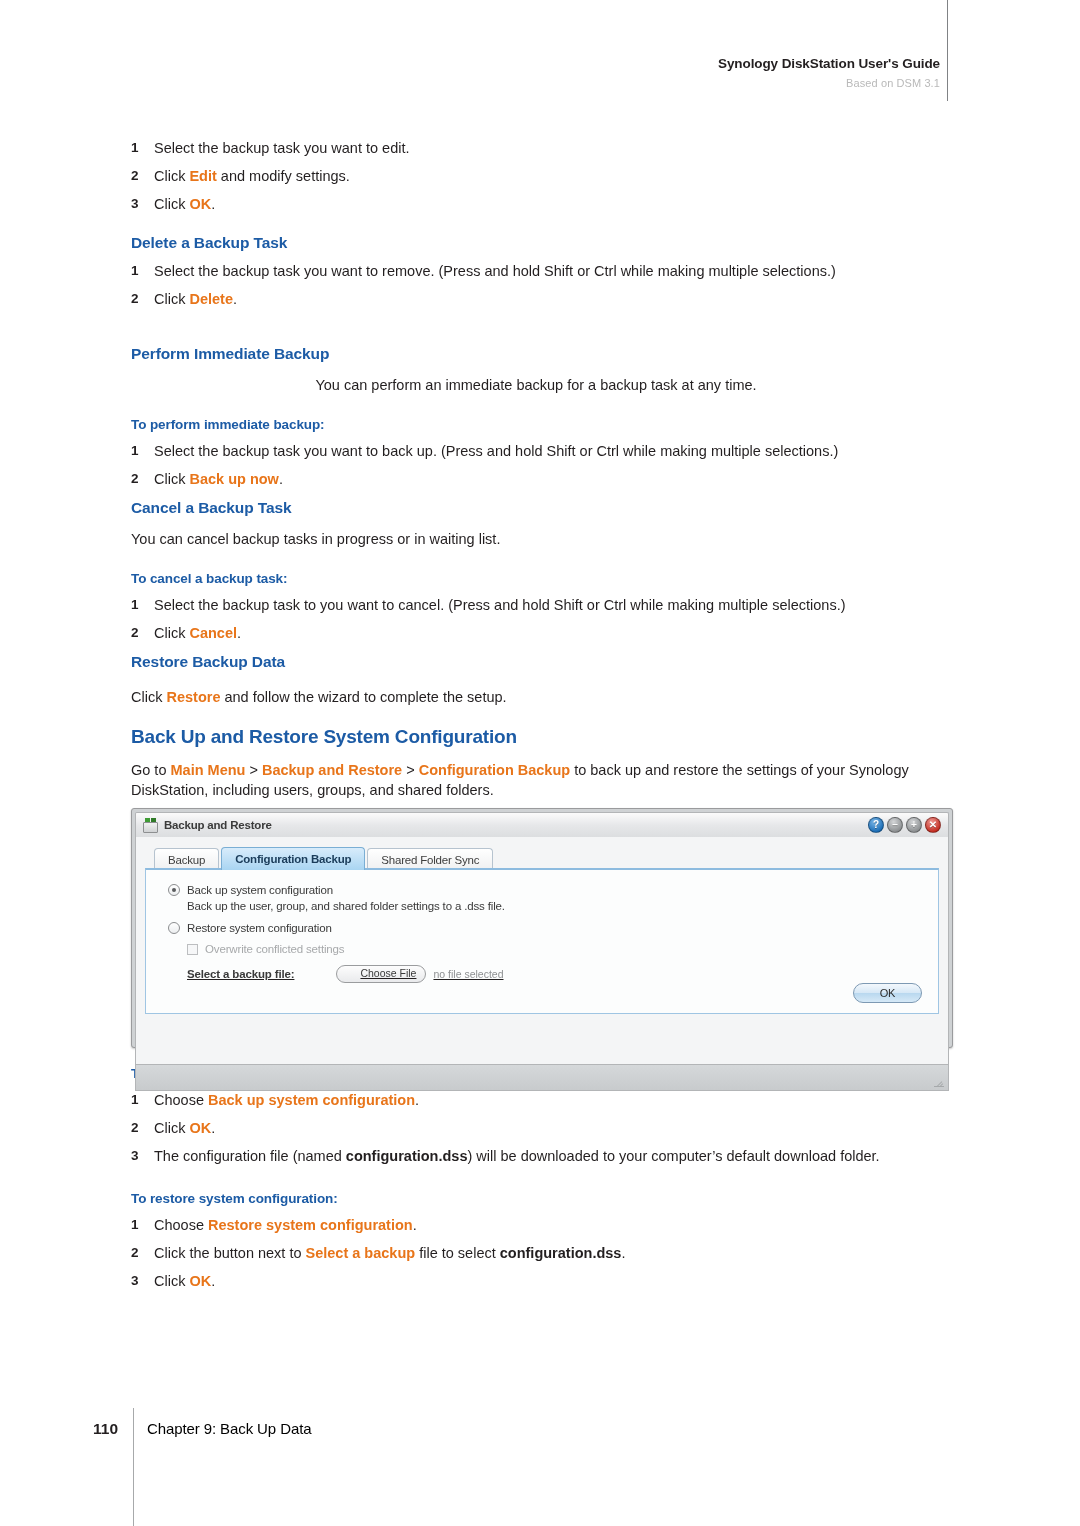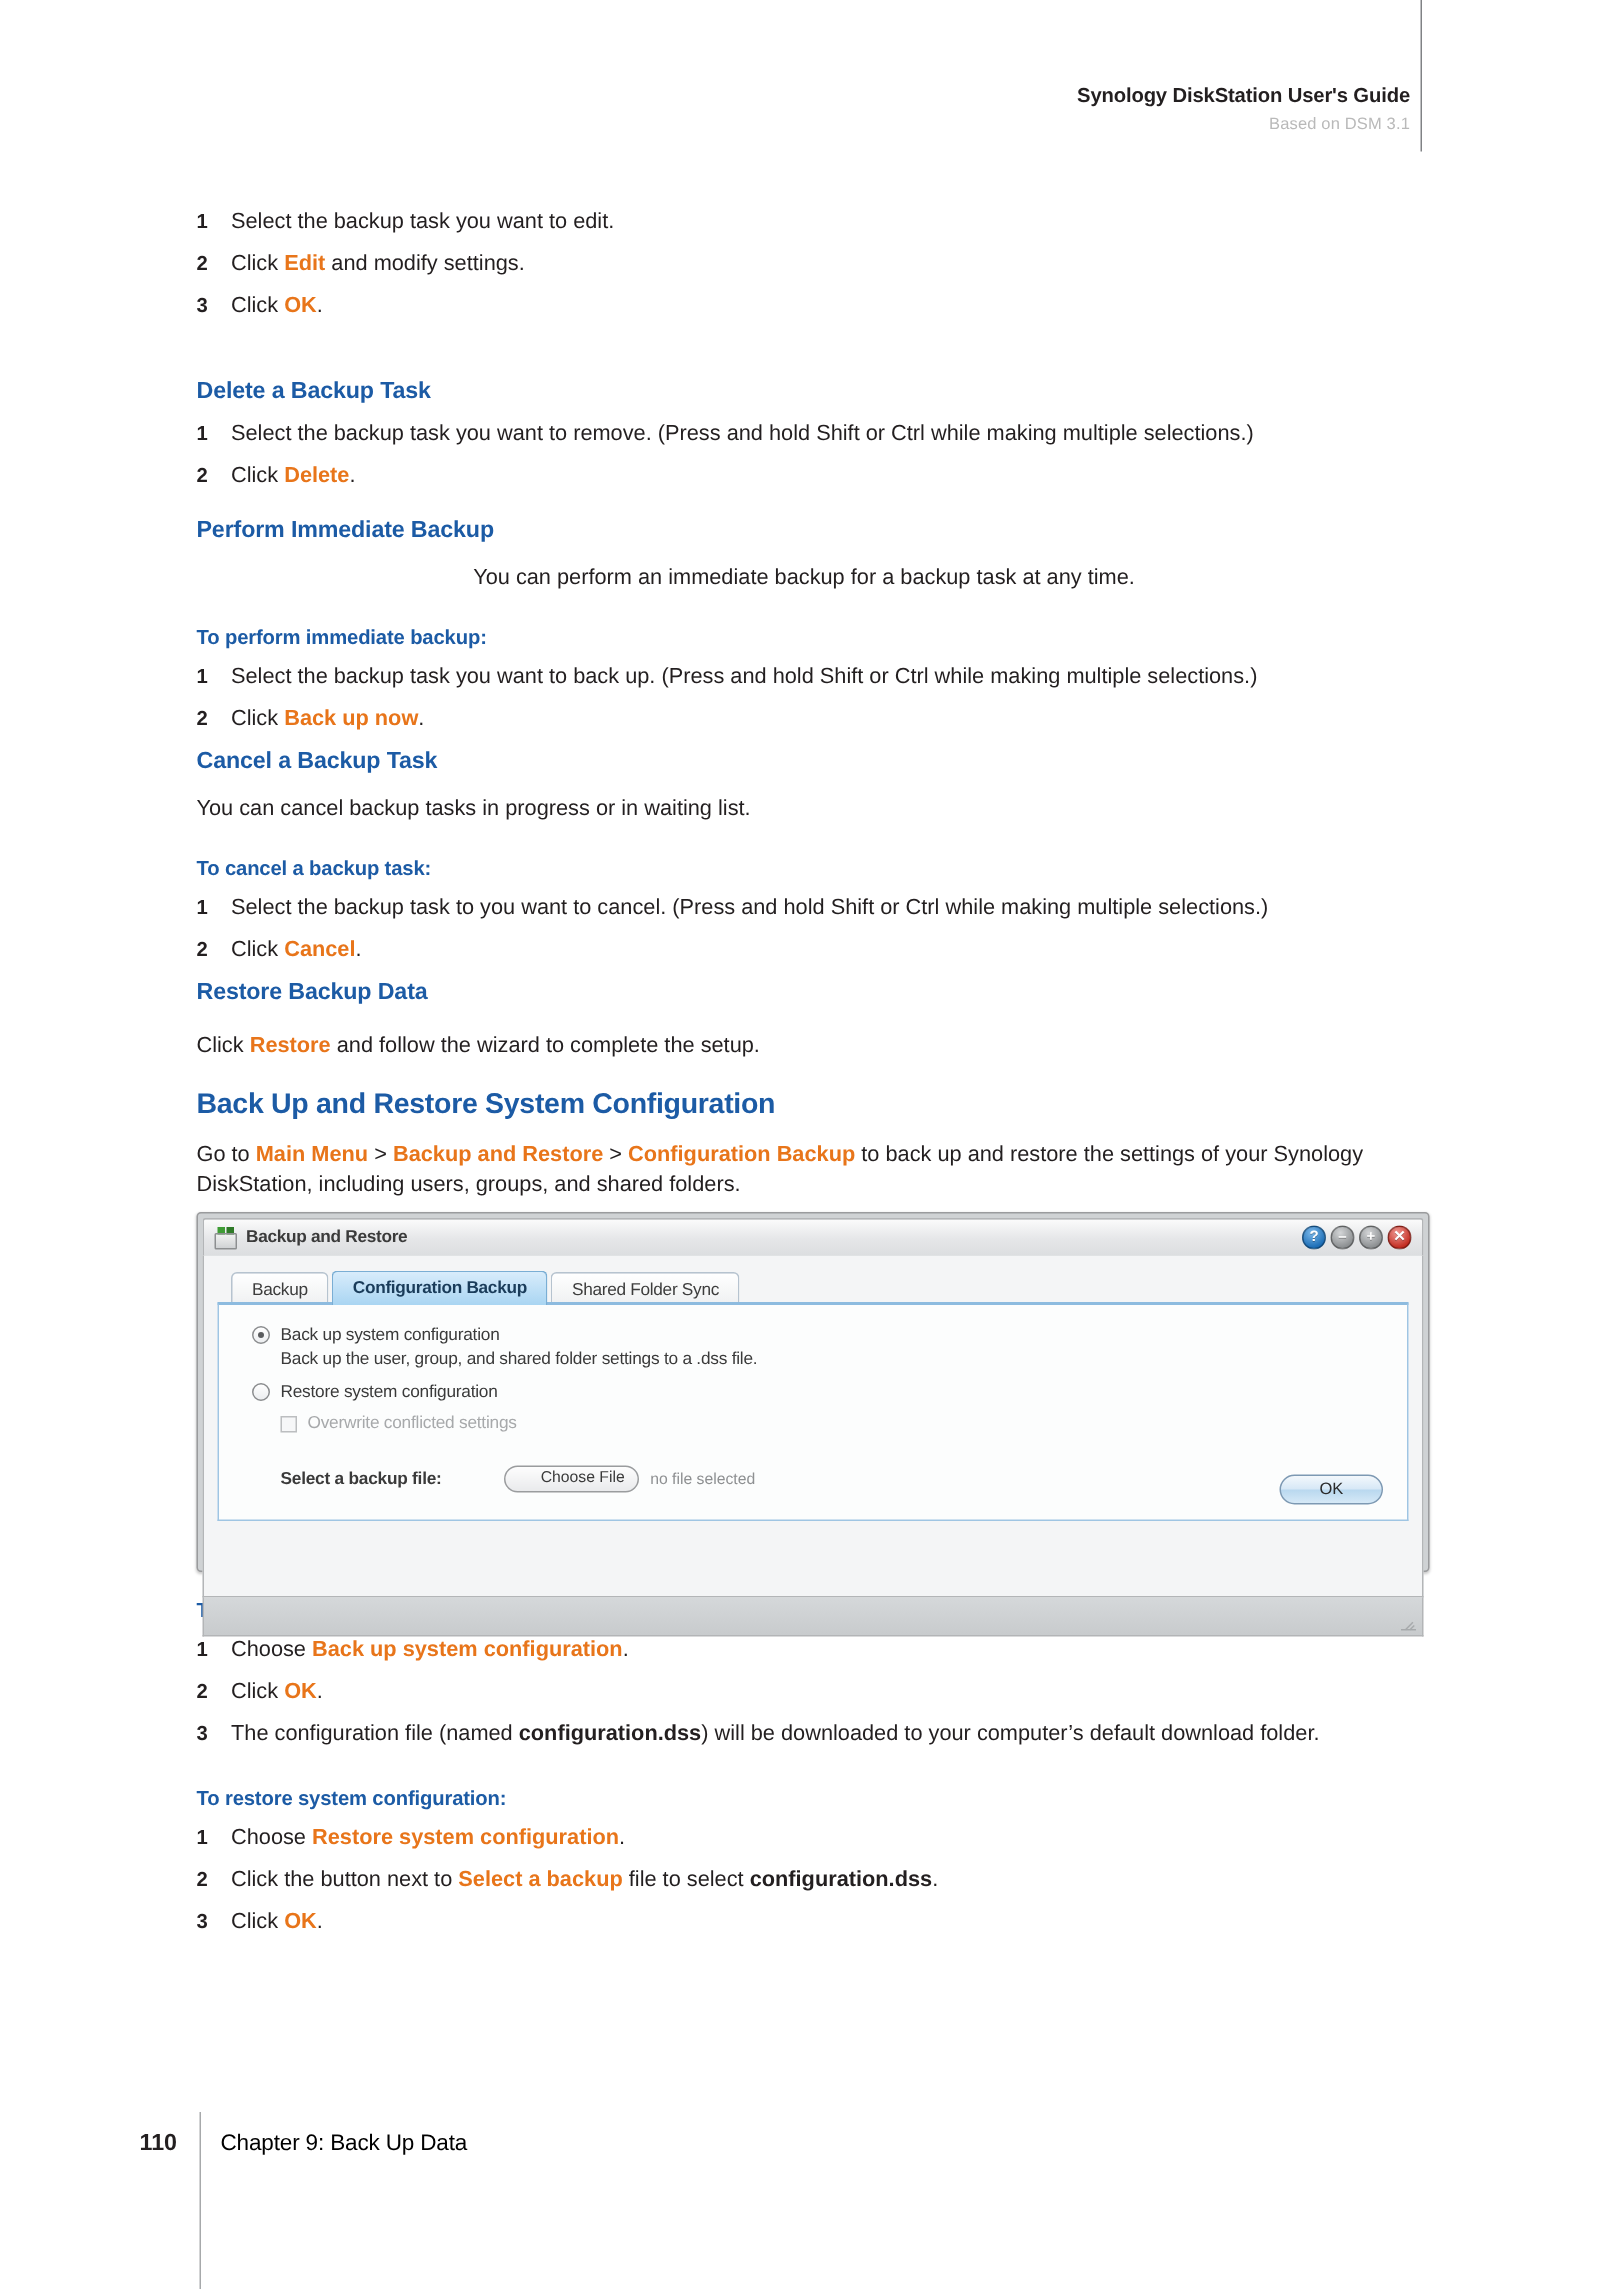--- a/index.html
+++ b/index.html
@@ -332,21 +332,21 @@
 <div class="content">
 
   <div style="position:absolute; left:131px; top:130px; width:810px;">
     <ul class="steps" style="margin-top:8px;">
       <li class="step"><span class="num">1</span><span><span>Select the backup task you want to edit.</span></span></li>
       <li class="step"><span class="num">2</span><span><span>Click </span><span class="em">Edit</span><span> and modify settings.</span></span></li>
       <li class="step"><span class="num">3</span><span><span>Click </span><span class="em">OK</span><span>.</span></span></li>
     </ul>
   </div>
 
-  <div style="position:absolute; left:131px; top:252px; width:810px;">
+  <div style="position:absolute; left:131px; top:234px; width:810px;">
     <h3 class="h3">Delete a Backup Task</h3>
     <ul class="steps" style="margin-top:9px;">
       <li class="step"><span class="num">1</span><span><span>Select the backup task you want to remove. (Press and hold Shift or Ctrl while making multiple selections.)</span></span></li>
       <li class="step"><span class="num">2</span><span><span>Click </span><span class="em">Delete</span><span>.</span></span></li>
     </ul>
   </div>
 
   <div style="position:absolute; left:131px; top:345px; width:810px;">
     <h3 class="h3">Perform Immediate Backup</h3>
     <p class="para" style="margin-top:12px;text-align:center;">You can perform an immediate backup for a backup task at any time.</p>
@@ -432,21 +432,21 @@
       <div class="frow">
         <span class="radio"></span>
         <span class="flabel">Restore system configuration</span>
       </div>
 
       <div class="frow indent">
         <span class="checkbox"></span>
         <span class="flabel dim">Overwrite conflicted settings</span>
       </div>
 
-      <div class="frow indent" style="margin-top:22px;">
+      <div class="frow indent" style="margin-top:10px;text-decoration:underline;">
         <span class="flabel strong">Select a backup file:</span>
         <span class="choose-btn">Choose File</span>
         <span class="nofile">no file selected</span>
       </div>
 
       <div class="ok-btn">OK</div>
     </div>
   </div>
 
   <div class="statusbar">

